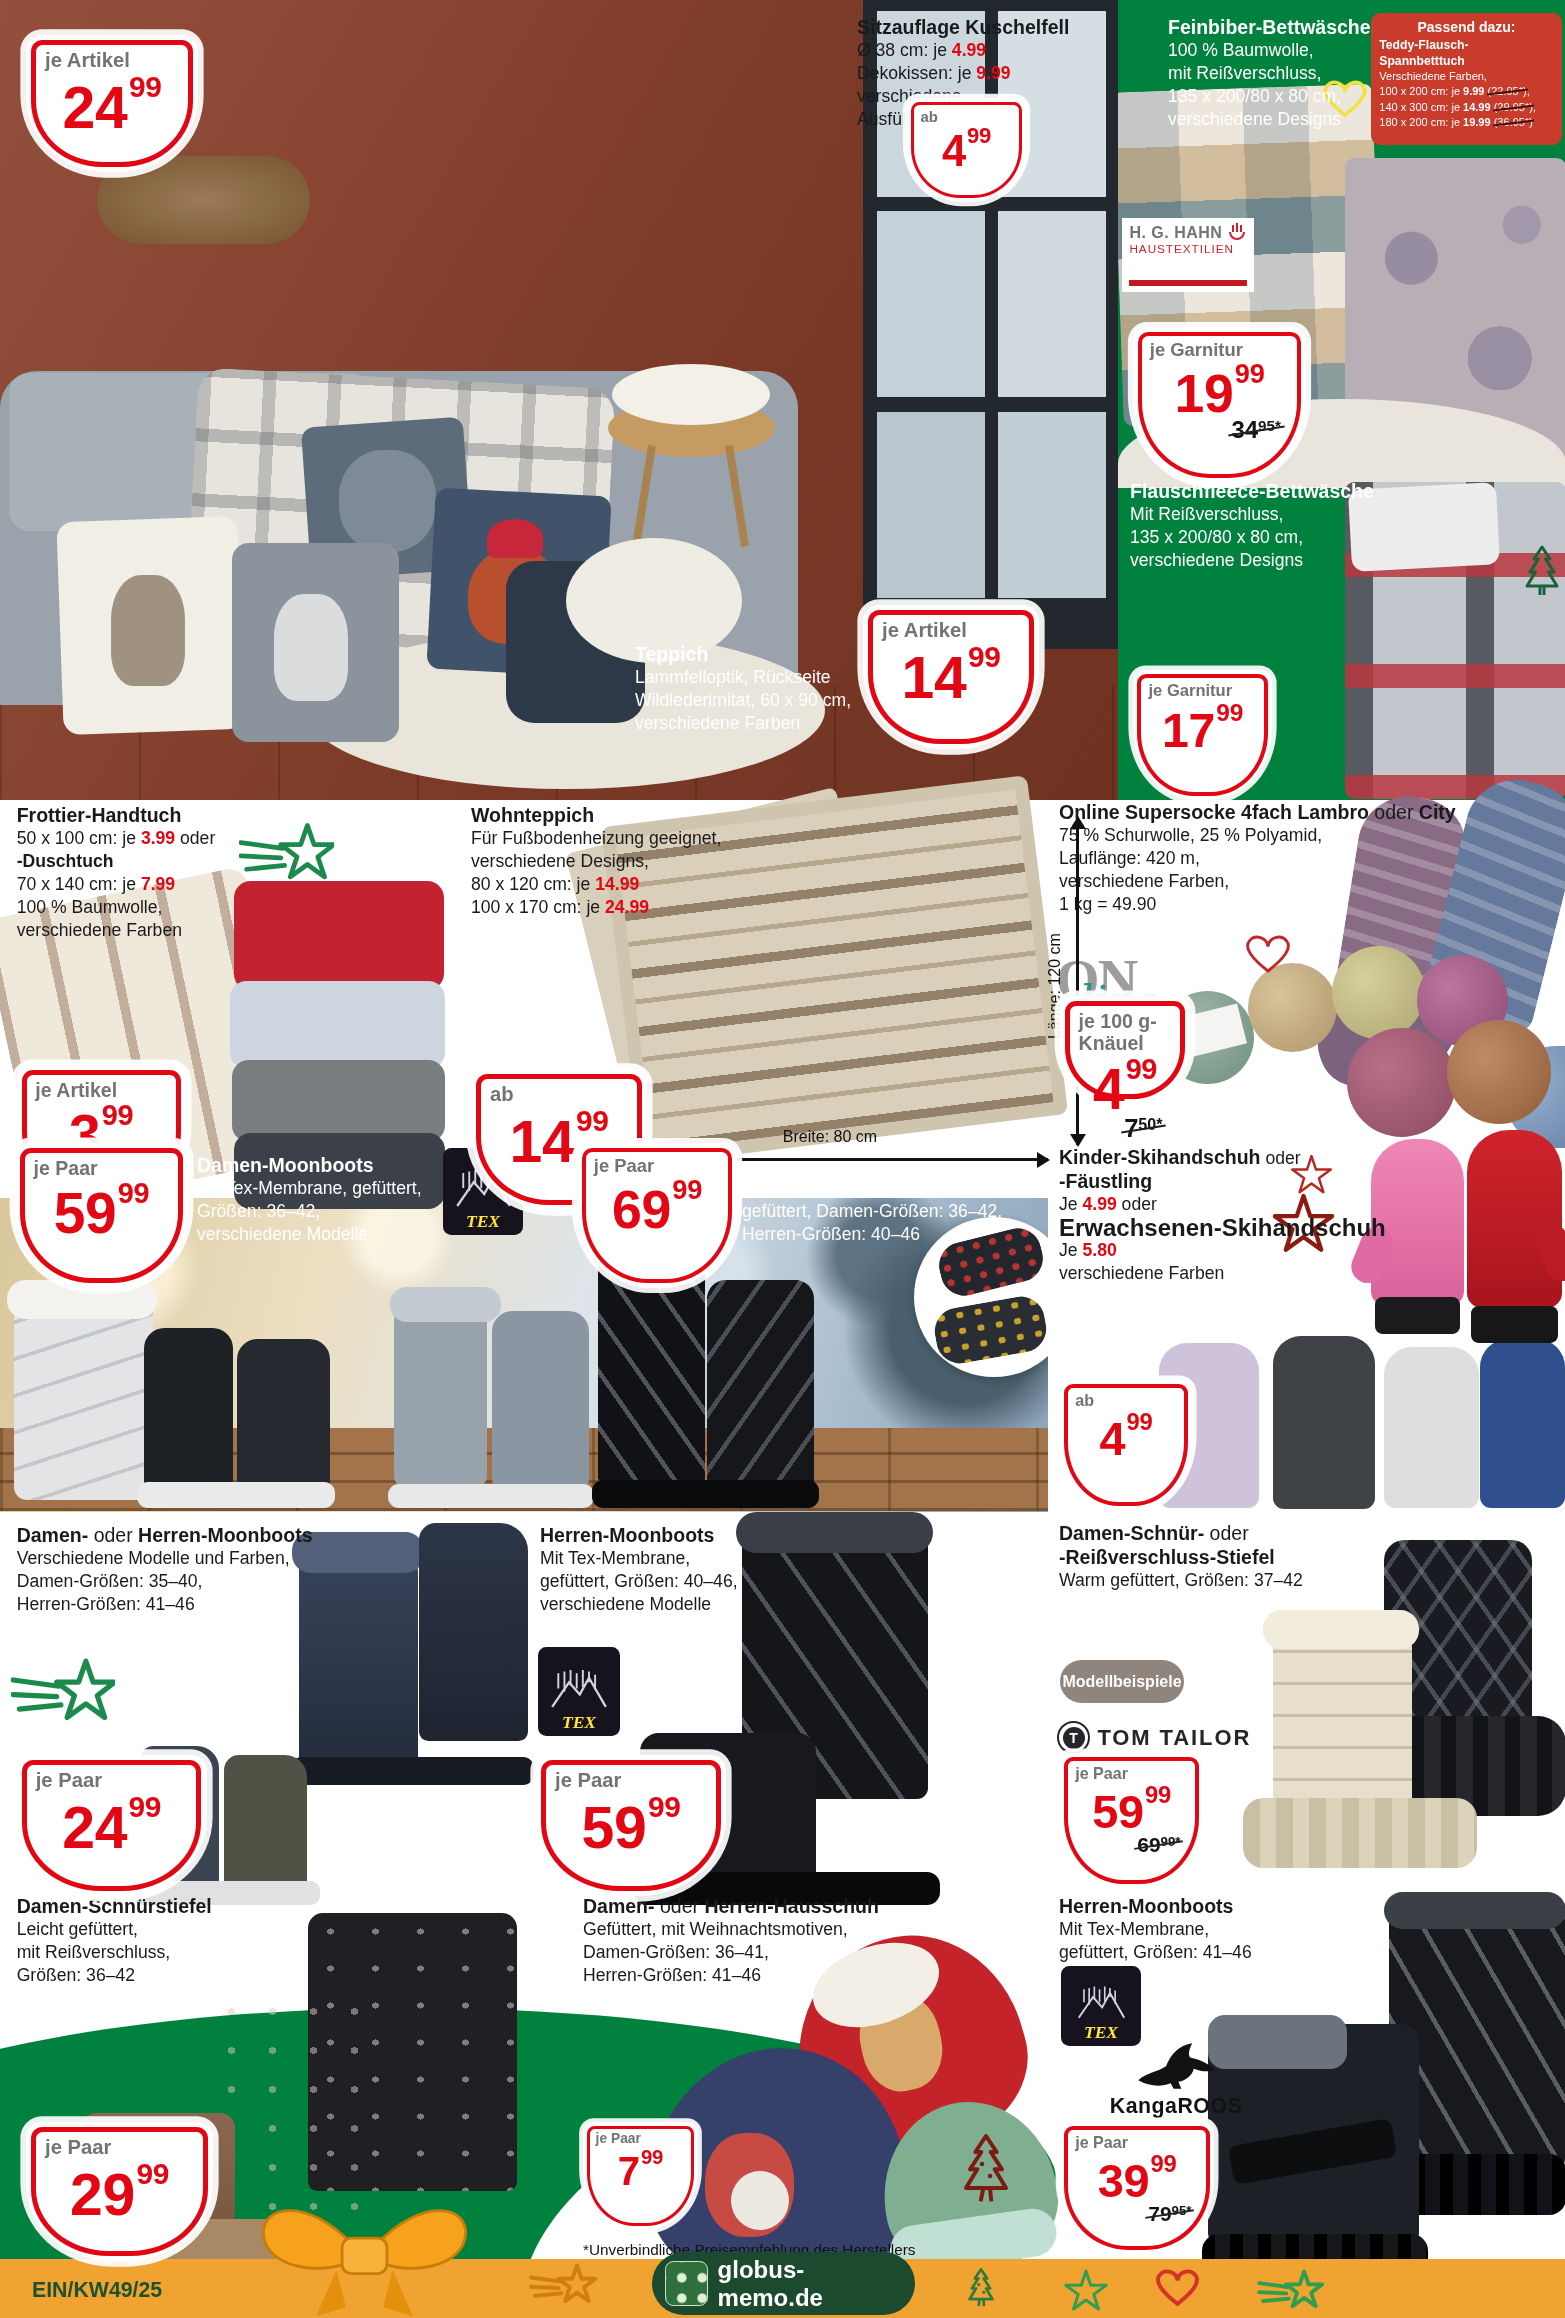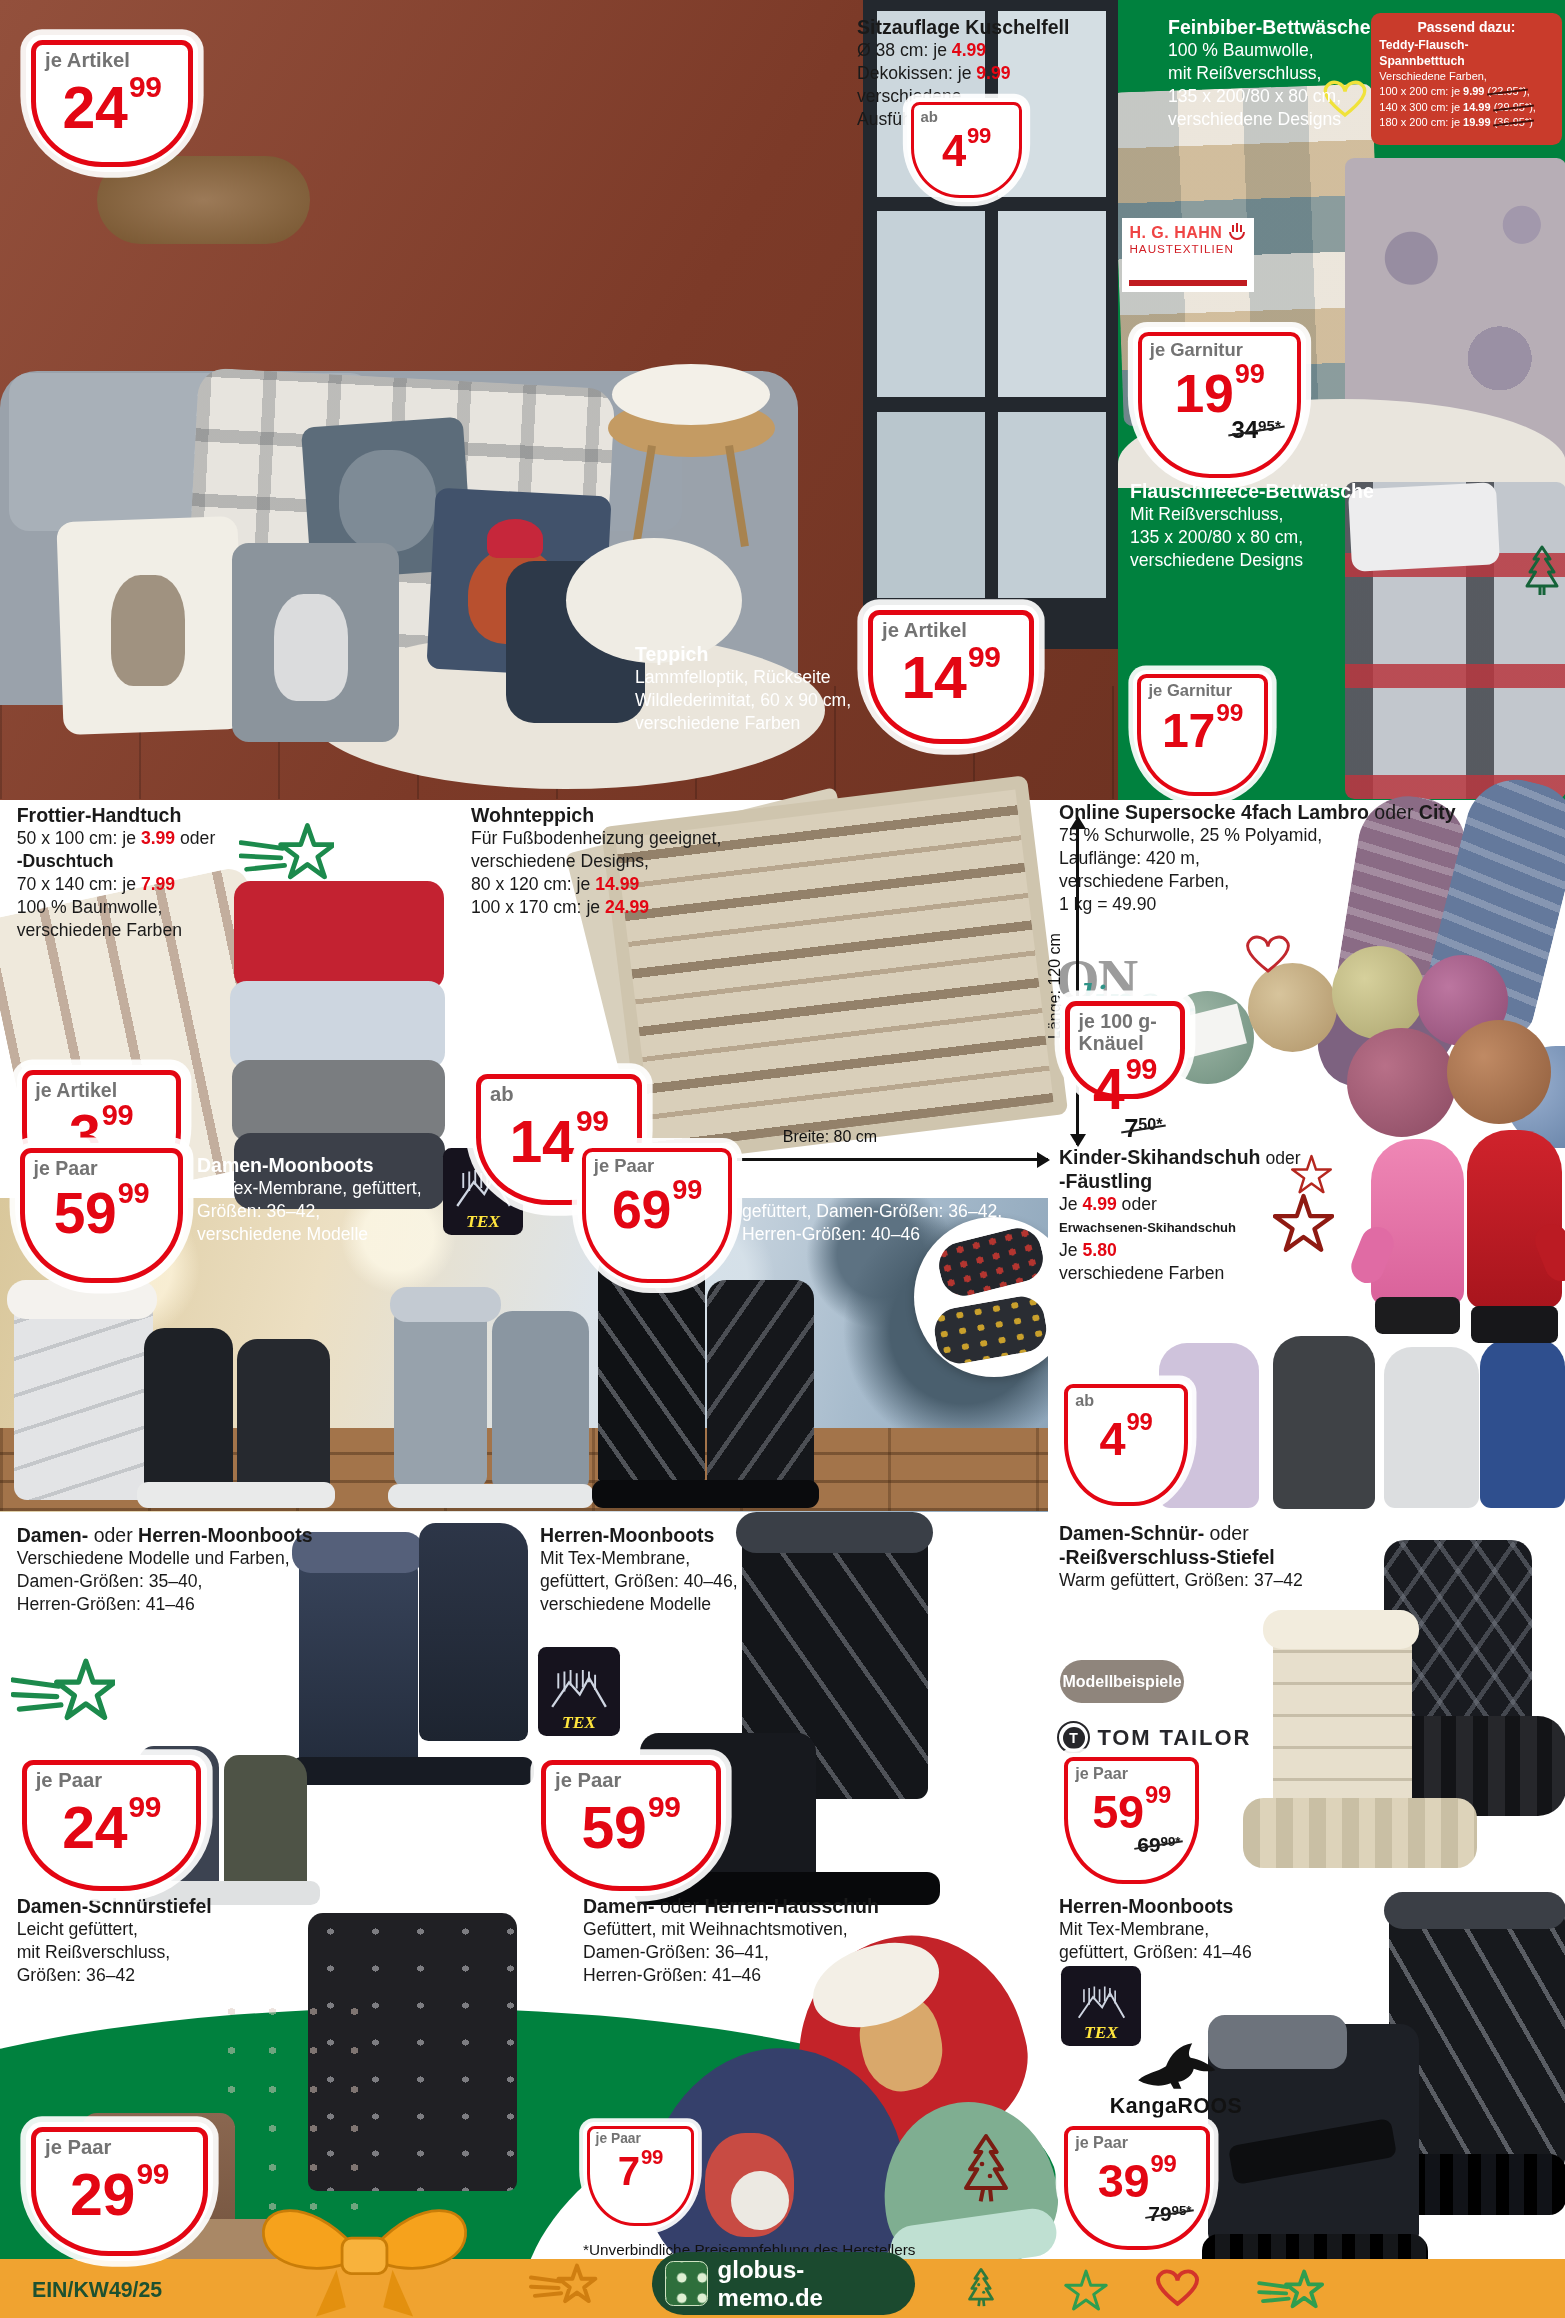--- a/index.html
+++ b/index.html
@@ -104,21 +104,21 @@
     <div><span>100 x 200 cm: je </span><b>9.99 </b><span class="pst">(22.95*)</span><span>,</span></div>
     <div><span>140 x 300 cm: je </span><b>14.99 </b><span class="pst">(29.95*)</span><span>,</span></div>
     <div><span>180 x 200 cm: je </span><b>19.99 </b><span class="pst">(36.95*)</span></div>
   </div>
 
   <svg class="doodle" style="left:1317px;top:74px;width:56px;height:54px" viewBox="0 0 100 90">
     <path d="M50 28 C48 12 28 6 18 18 C8 30 22 48 50 70 C78 48 92 30 82 18 C72 6 52 12 50 28 Z" fill="none" stroke="#f0e23a" stroke-width="6" stroke-linecap="round"></path>
   </svg>
 
   <div class="abs" style="left:1122px;top:218px;width:132px;height:74px;background:#fff;padding:5.6px 7.4px 0;z-index:20">
-    <div style="color:#ef4444;font-weight:bold;font-size:16px;letter-spacing:0.5px">H. G. HAHN</div>
+    <div style="color:#737373;font-weight:bold;font-size:16px;letter-spacing:0.5px">H. G. HAHN</div>
     <div style="color:#d21f26;font-size:11.7px;letter-spacing:1px">HAUSTEXTILIEN</div>
     <div style="position:absolute;left:7.4px;right:7.4px;bottom:5.6px;height:6.5px;background:#c01b20"></div>
     <svg style="position:absolute;right:4.6px;top:1.9px;width:24px;height:24px" viewBox="0 0 24 24">
       <path d="M5 12 a7 7 0 1 0 14 0 M8 12 V5 M12 12 V3 M16 12 V5" fill="none" stroke="#d21f26" stroke-width="2"></path>
     </svg>
   </div>
 
 
   <div class="t" style="left:857px;top:15px">
     <div class="title">Sitzauflage Kuschelfell</div>
@@ -258,21 +258,21 @@
     <div class="title"><span>Damen-</span><span class="nrm"> oder </span><span>Herren-Moonboots</span></div>
     <div>Mit Spikes und Tex-Membrane,</div>
     <div>gefüttert, Damen-Größen: 36–42,</div>
     <div>Herren-Größen: 40–46</div>
   </div>
 
   <div class="t" style="left:1059px;top:1146px">
     <div><span class="bld" style="font-size:19.5px">Kinder-Skihandschuh</span><span> oder</span></div>
     <div class="bld" style="font-size:19.5px">-Fäustling</div>
     <div><span>Je </span><span class="red">4.99</span><span> oder</span></div>
-    <div class="bld" style="font-size:13px">Erwachsenen-Skihandschuh</div>
+    <div class="bld" style="font-size:24px">Erwachsenen-Skihandschuh</div>
     <div><span>Je </span><span class="red">5.80</span></div>
     <div>verschiedene Farben</div>
   </div>
 
   <svg class="doodle" style="left:1291px;top:1154px;width:41px;height:41px" viewBox="0 0 100 100">
     <path d="M50 5 L61 38 L97 38 L68 59 L79 93 L50 72 L21 93 L32 59 L3 38 L39 38 Z" fill="none" stroke="#b5271f" stroke-width="6" stroke-linejoin="round"></path>
   </svg>
   <svg class="doodle" style="left:1273px;top:1193px;width:61px;height:61px" viewBox="0 0 100 100">
     <path d="M50 5 L61 38 L97 38 L68 59 L79 93 L50 72 L21 93 L32 59 L3 38 L39 38 Z" fill="none" stroke="#8f1a12" stroke-width="7" stroke-linejoin="round"></path>
   </svg>

